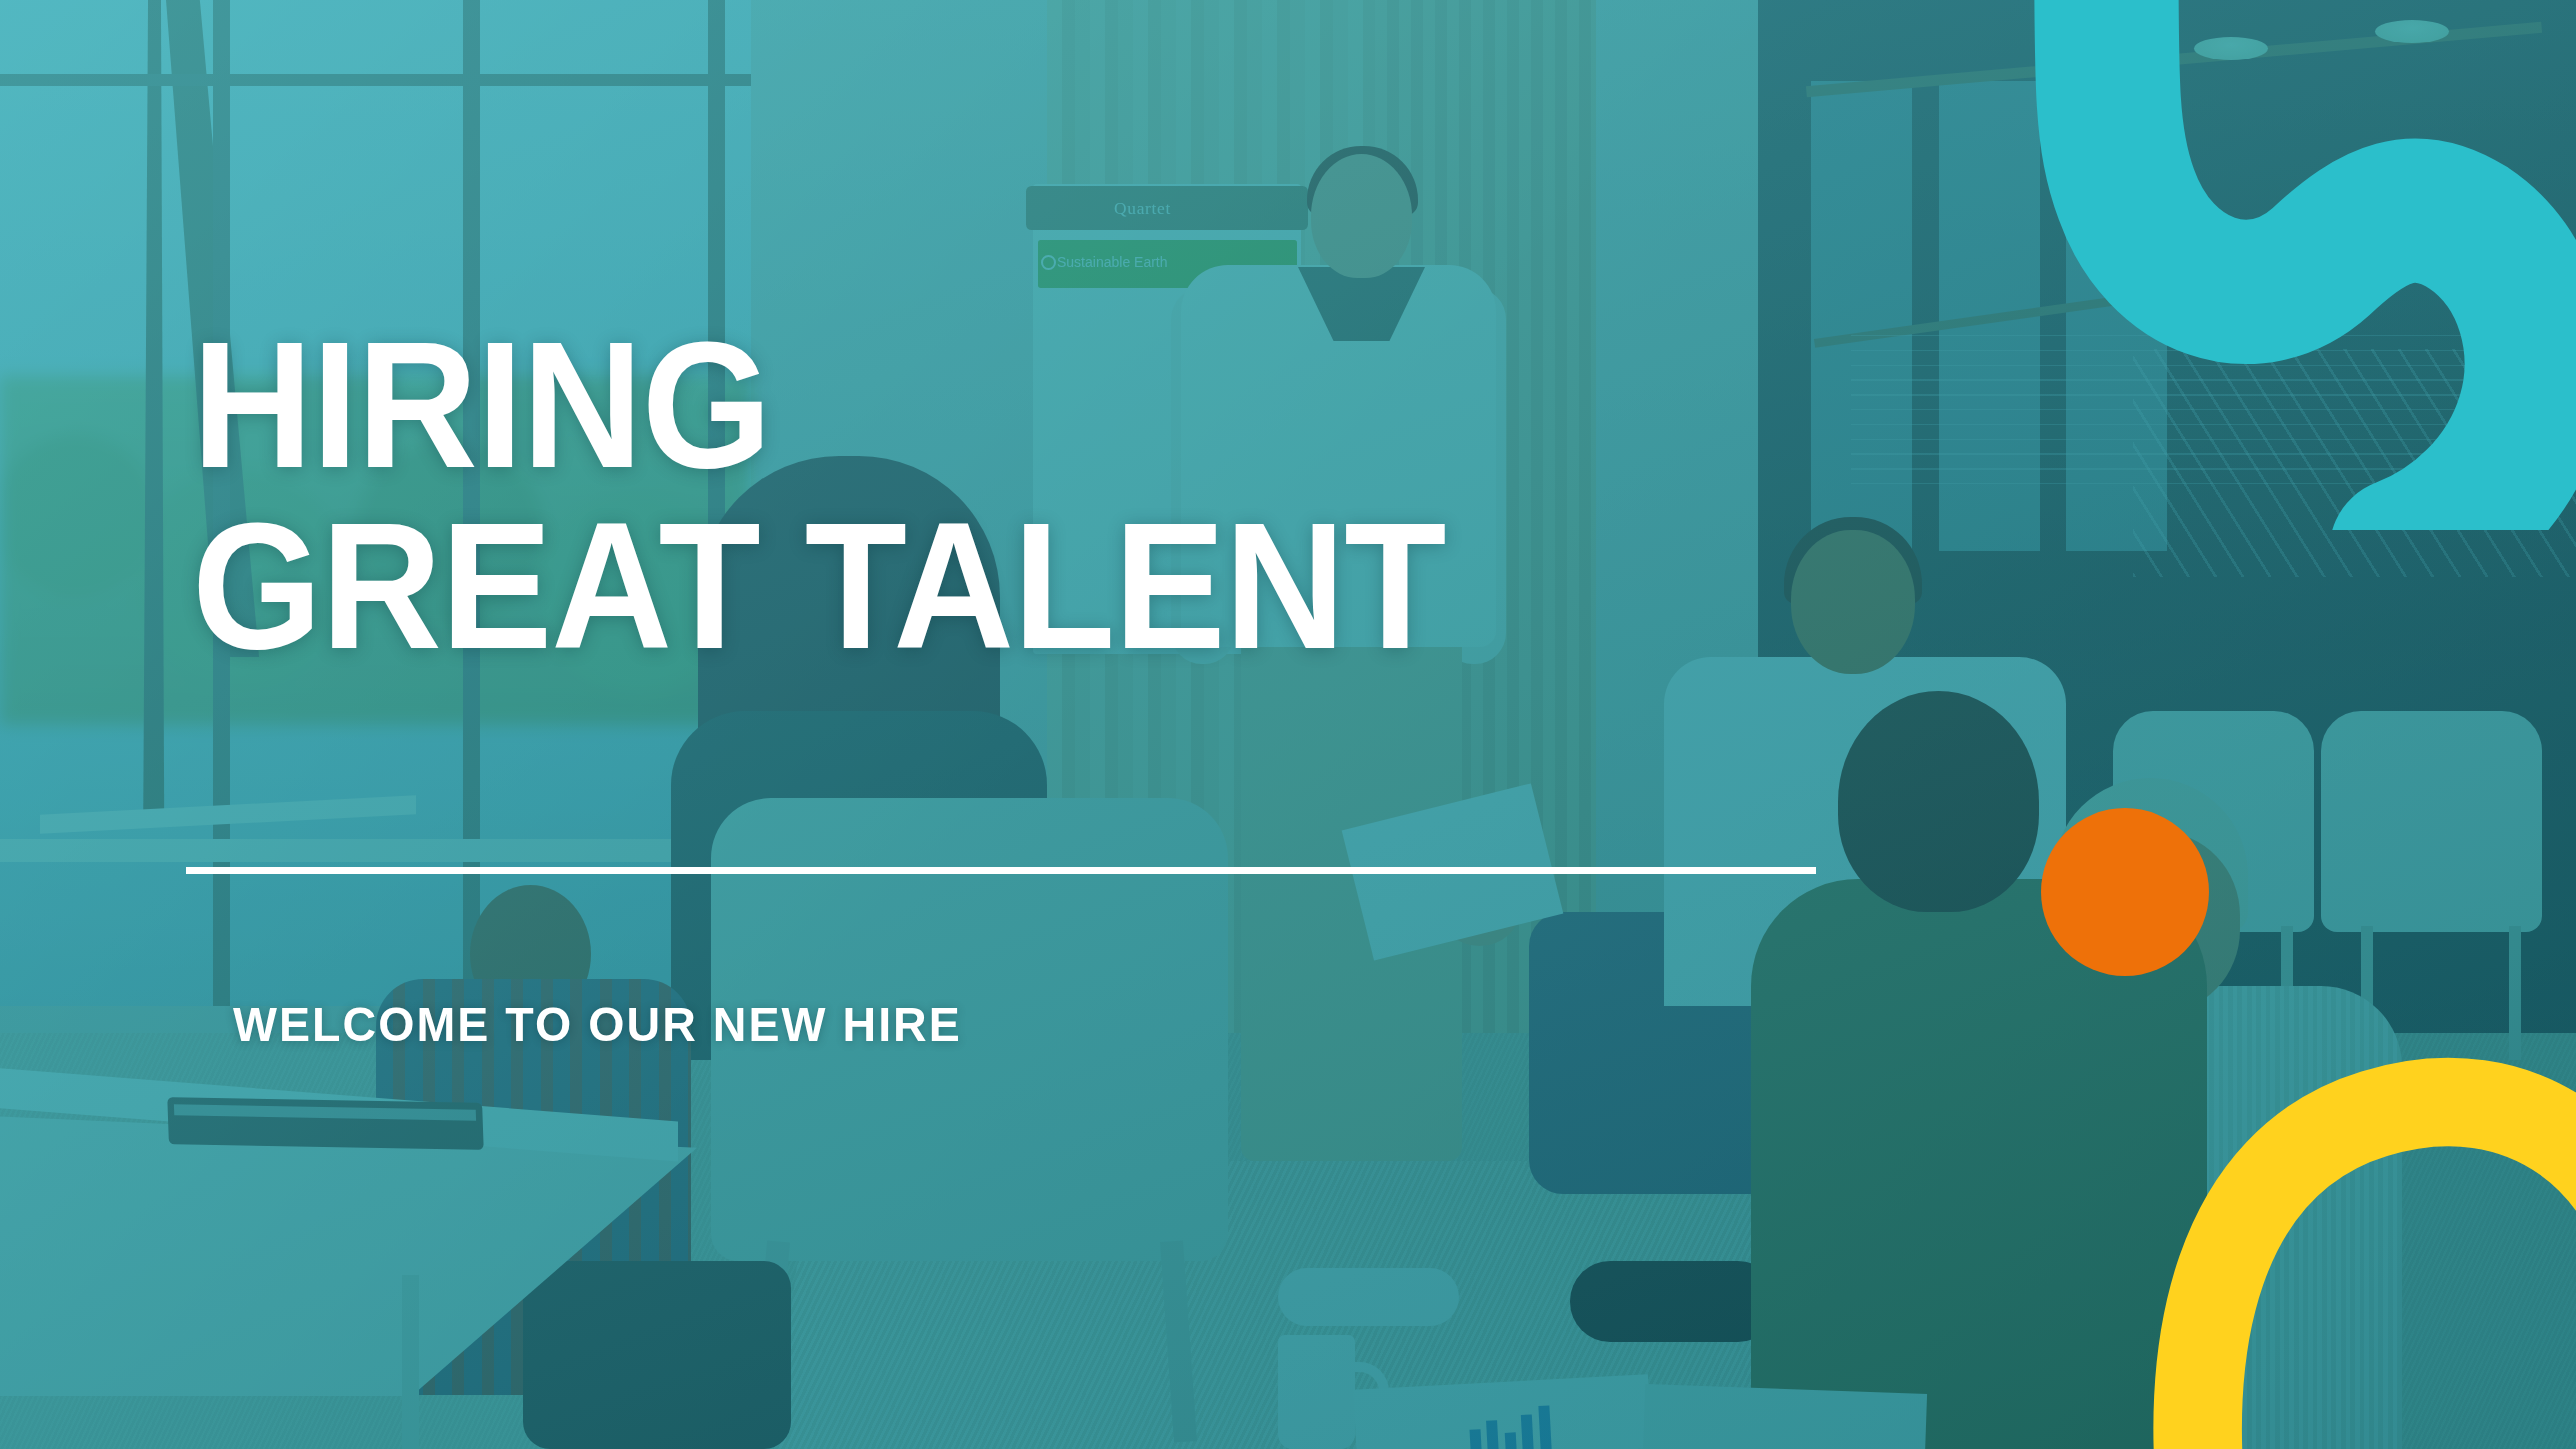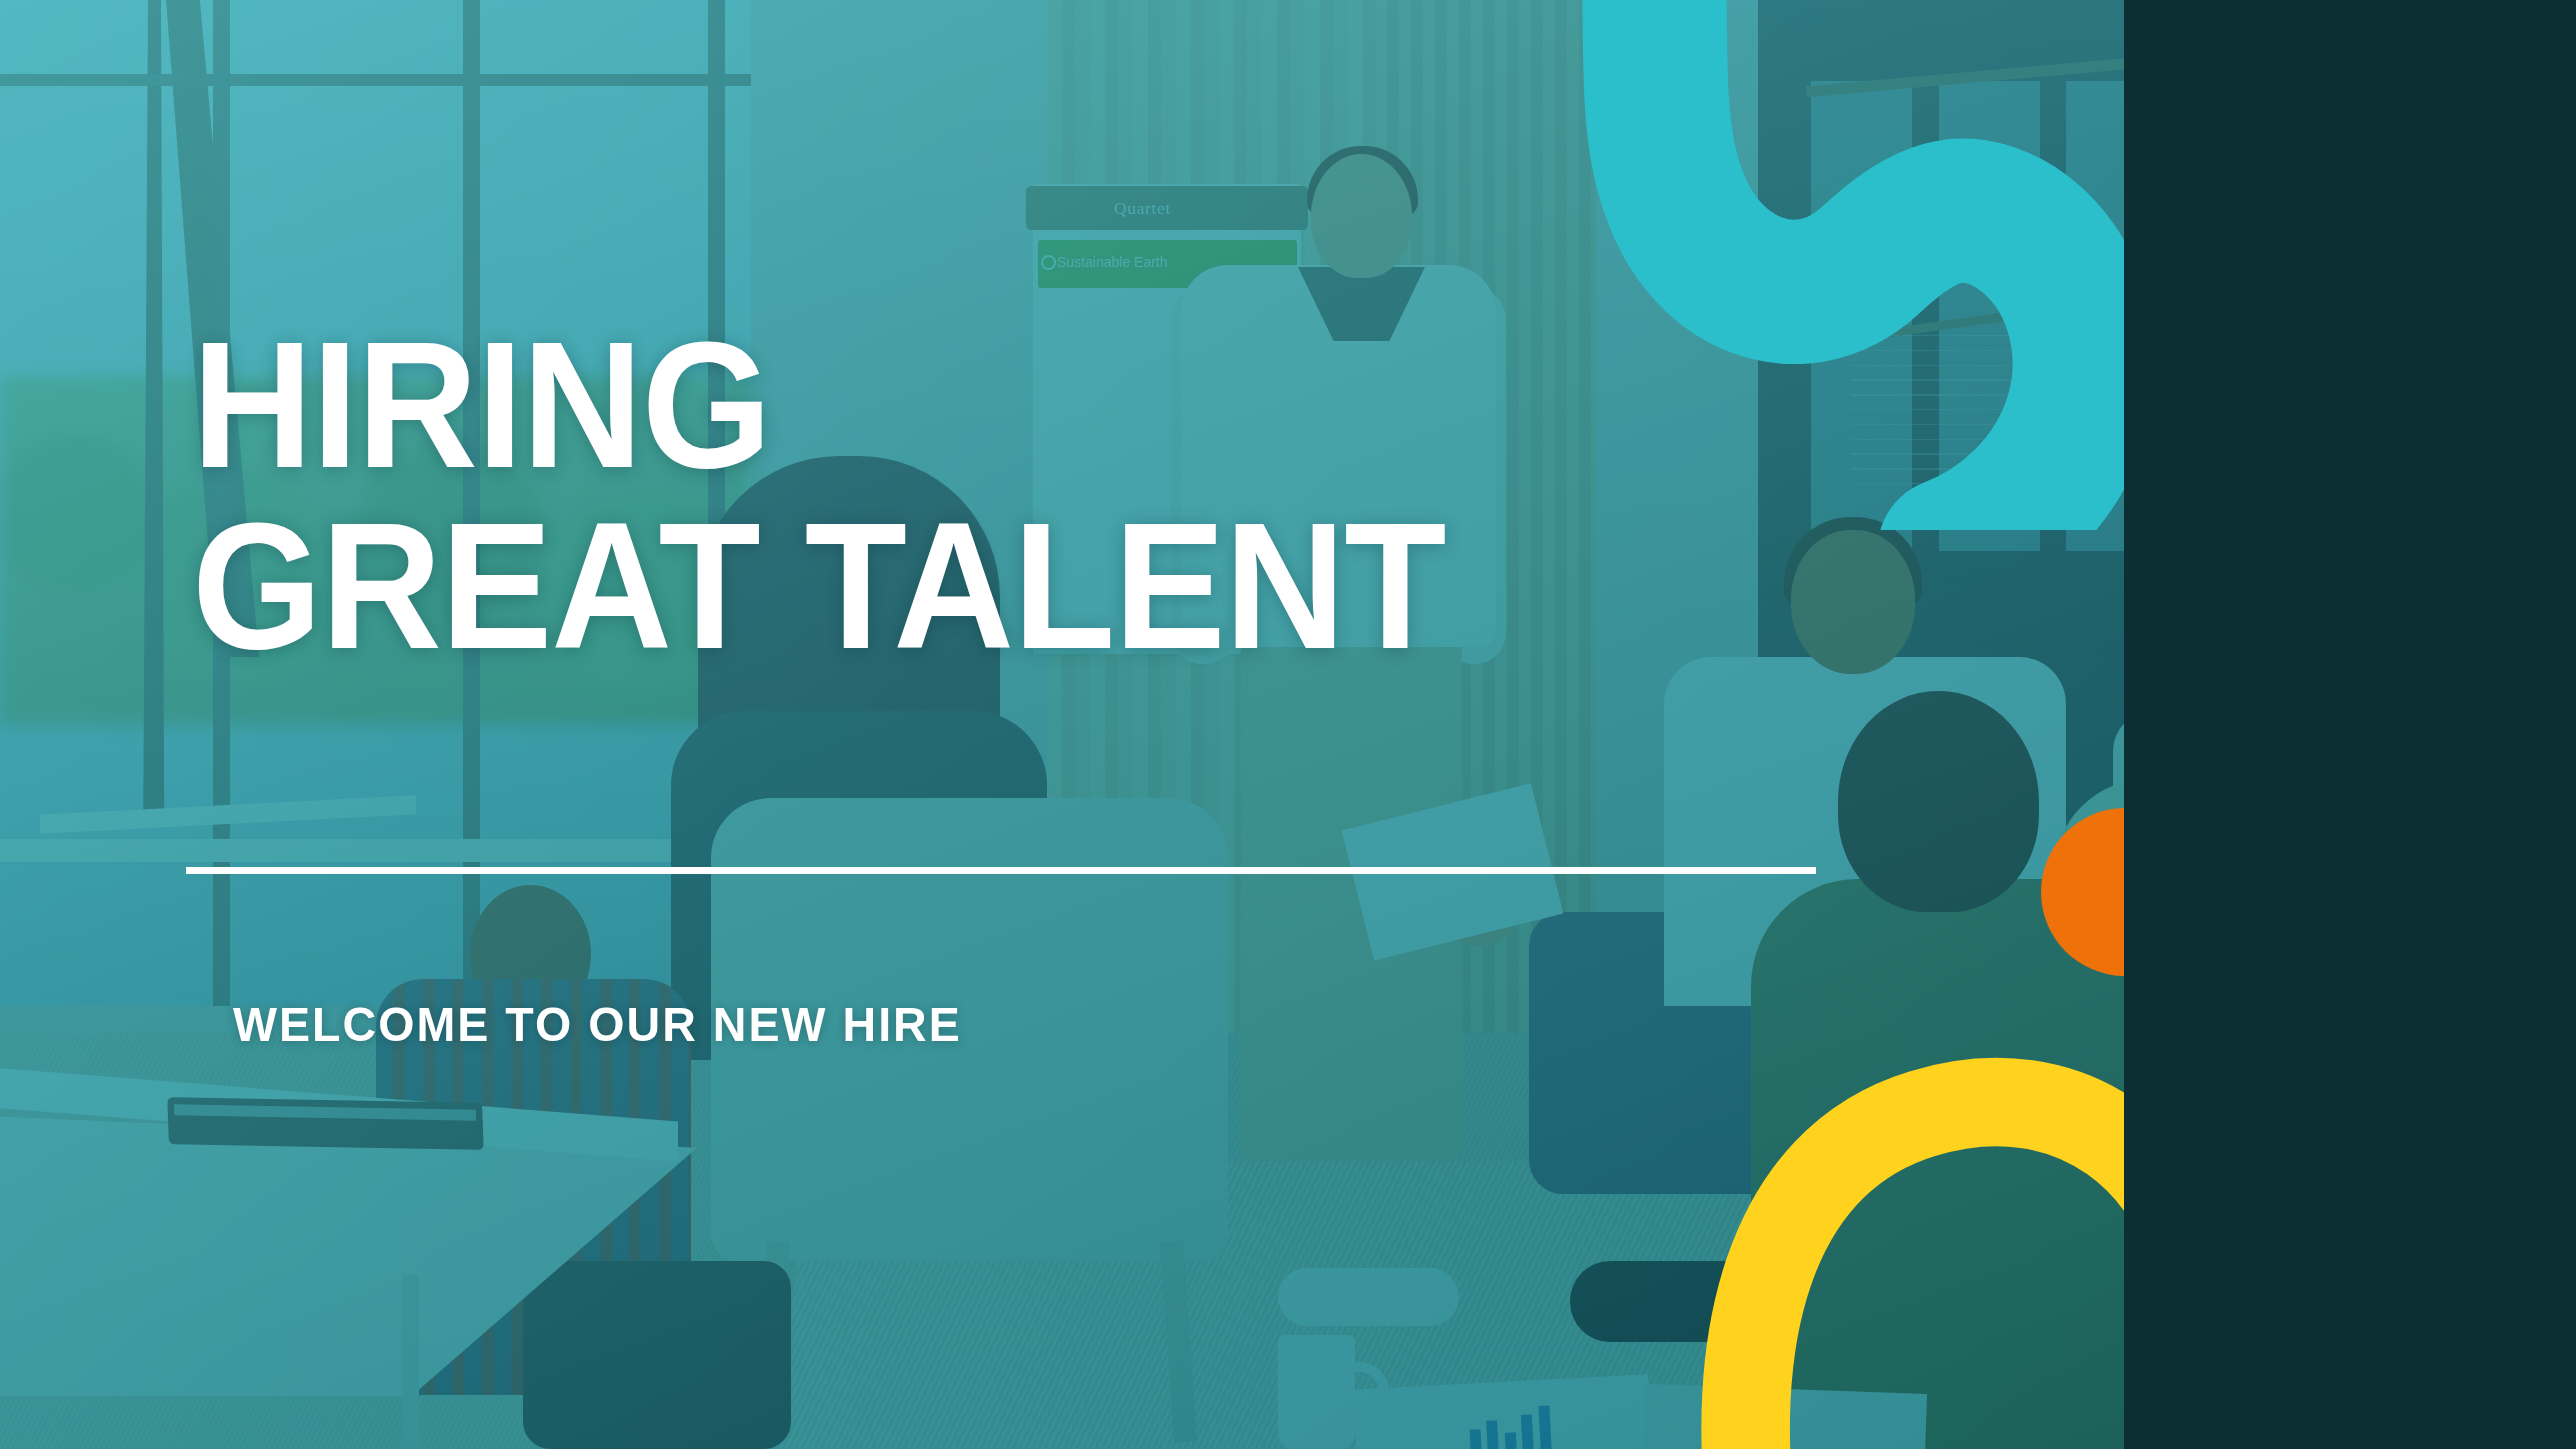--- a/index.html
+++ b/index.html
@@ -1,20 +1,20 @@
 <!DOCTYPE html>
 <html style="font-size:10.7px"><head>
 <meta charset="utf-8">
 <style>
   html,body{margin:0;padding:0;background:#0c2f33;}
   *{box-sizing:border-box;}
 
   #poster{
     position:relative;
-    width:2124px;height:1449px;
+    width:2576px;height:1449px;
     overflow:hidden;
     font-family:"Liberation Sans", sans-serif;
     background:#4d7c0f;
     text-decoration:underline;
   }
 
   
   .photo{position:absolute;inset:0;overflow:hidden;}
   .ph{position:absolute;}
 

